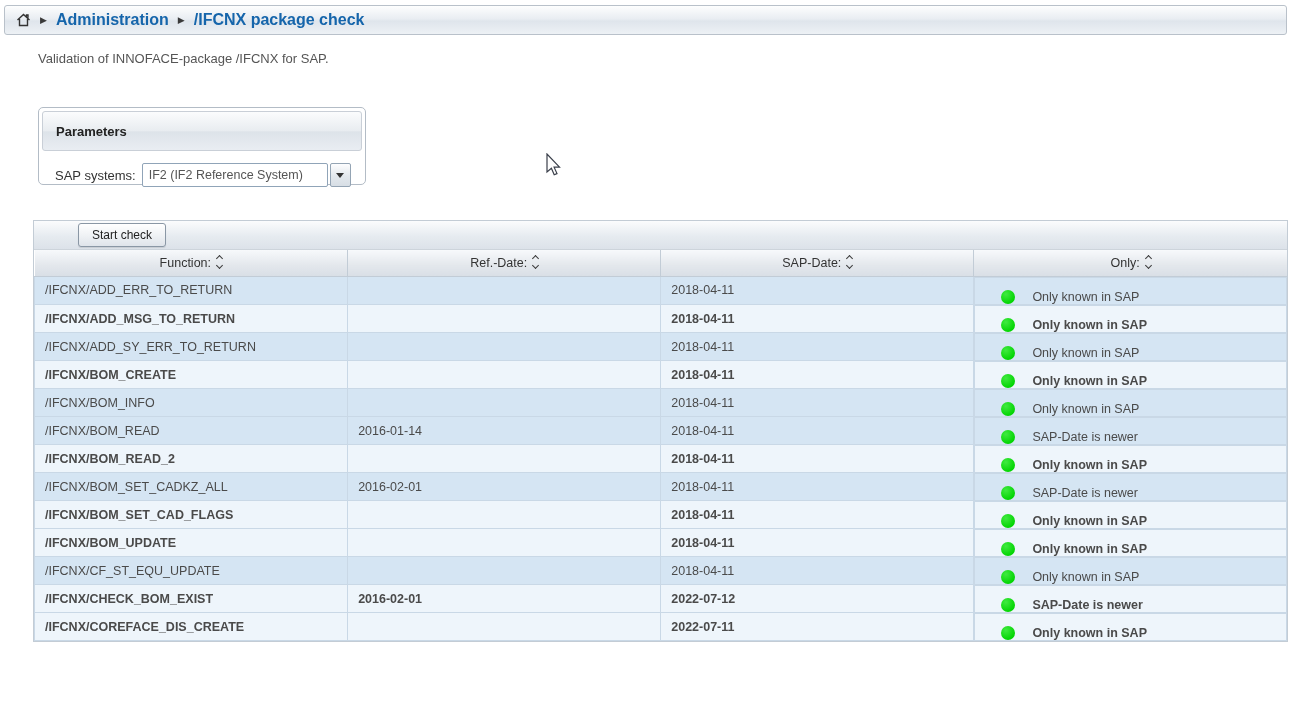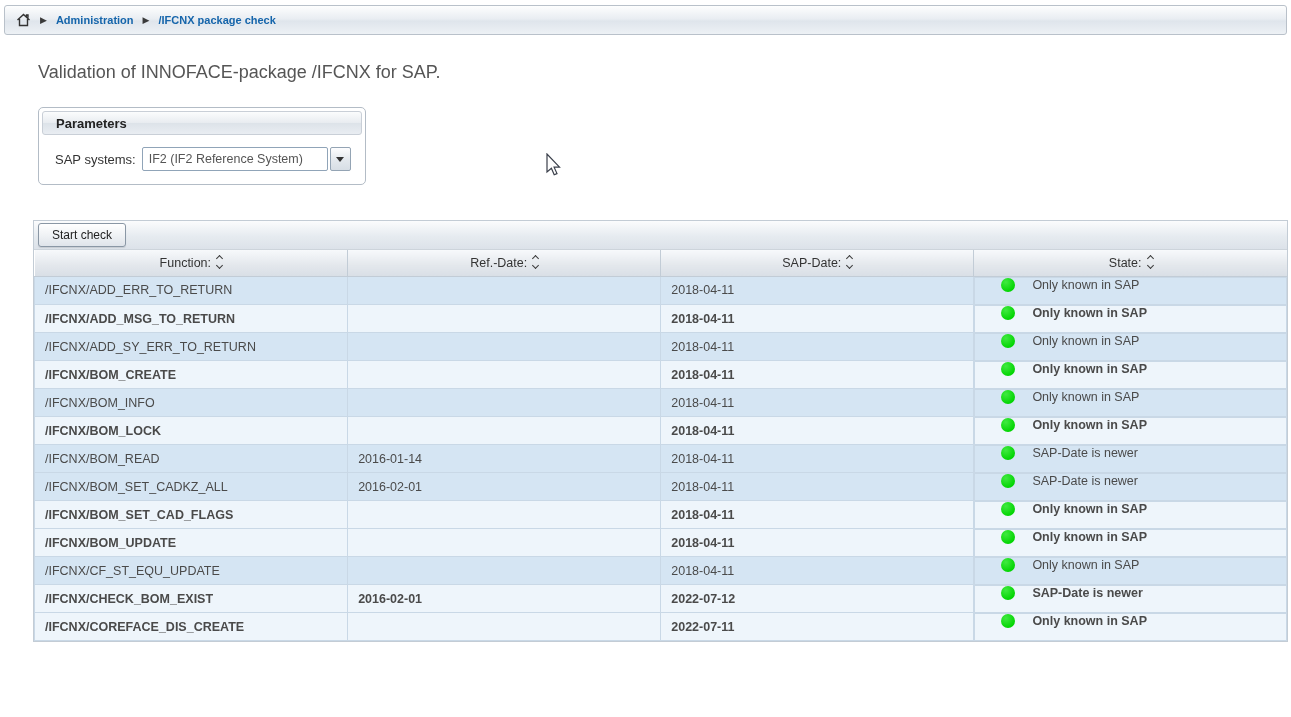--- a/index.html
+++ b/index.html
@@ -14,34 +14,34 @@
   
   .breadcrumb {
     position:absolute; left:4px; top:5px; width:1283px; height:30px;
     border:1px solid #b9c1ca; border-radius:3px;
     background:linear-gradient(#fdfefe, #e9edf2 46%, #dfe5ec 54%, #edf1f5);
     display:flex; align-items:center; padding:0 11px; gap:9px;
   }
   .home-icon { display:flex; align-items:center; }
   .crumb-sep { font-size:9px; color:#3a3a3a; line-height:1; }
   .crumb {
-    color:var(--link-color,#1565ab); font-weight:bold; font-size:11px;
+    color:var(--link-color,#1565ab); font-weight:bold; font-size:16px;
     text-decoration:none; cursor:pointer;
   }
 
   
-  .intro { position:absolute; left:38px; top:62px; font-size:18px; color:#555; }
+  .intro { position:absolute; left:38px; top:51px; font-size:13px; color:#555; }
 
   
   .params {
     position:absolute; left:38px; top:107px; width:328px; height:78px;
     border:1px solid #b3bcc6; border-radius:5px; background:#fff;
   }
   .params-header {
-    margin:3px; height:24px; border:1px solid #c9cfd7; border-radius:3px;
+    margin:3px; height:40px; border:1px solid #c9cfd7; border-radius:3px;
     background:linear-gradient(#fbfcfd, #e8ecf0 50%, #dde3e9 52%, #e9edf2);
     display:flex; align-items:center; padding:0 13px;
     font-weight:bold; font-size:13px; color:#222;
   }
   .params-body {
     display:flex; align-items:center; padding:9px 0 0 16px;
     font-size:13px; color:#333;
   }
   .combo { display:flex; margin-left:6px; }
   .combo-input {
@@ -67,21 +67,21 @@
   }
   .toolbar {
     height:29px; background:linear-gradient(#fbfcfd, #e6ebf0 55%, #dce2e9);
     border-bottom:1px solid #cdd4db;
     display:flex; align-items:center; padding-left:4px;
   }
   .btn-start {
     font-family:"Liberation Sans",sans-serif; font-size:12px; color:#222;
     padding:4px 13px; border:1px solid #8a97a5; border-radius:3px;
     background:linear-gradient(#ffffff, #eef1f4 55%, #dfe4ea);
-    box-shadow:0 1px 1px rgba(0,0,0,.10); cursor:pointer;
+    box-shadow:0 1px 1px rgba(0,0,0,.10); cursor:pointer;margin-left:40px;
   }
 
   table { width:100%; border-collapse:collapse; table-layout:fixed; }
   thead th {
     height:26px; font-weight:normal; font-size:12.5px; color:#333;
     text-align:center; background:linear-gradient(#f7f9fb, #e3e7ec 60%, #d9dfe6);
     border-left:1px solid #c2ccd6; border-bottom:1px solid #c2ccd6;
   }
   thead th:first-child { border-left:none; }
   .th-inner { display:inline-flex; align-items:flex-start; gap:6px; cursor:pointer; }
@@ -90,21 +90,21 @@
   .chev.up { transform:rotate(-45deg); margin-bottom:1px; }
   .chev.down { transform:rotate(135deg); margin-top:1px; }
 
   tbody td {
     height:28px; font-size:12.5px; color:#4a4a4a;
     border:1px solid #c9d8e6; padding:0 10px;
     overflow:hidden; white-space:nowrap;
   }
   tbody tr.odd  { background:var(--row-odd,#d5e5f3); }
   tbody tr.even { background:var(--row-even,#eef5fb);font-weight:bold; }
-  td.state-cell { display:flex; align-items:flex-start; gap:17px; border-top:none; height:28px; }
+  td.state-cell { display:flex; align-items:flex-end; gap:17px; border-top:none; height:28px; }
   tbody tr td.state-cell { border:1px solid #c9d8e6; }
   .dot {
     width:14px; height:14px; border-radius:50%; margin-left:16px; flex:0 0 auto;
     background:radial-gradient(circle at 35% 30%, #40ea40, var(--dot-color,#00d400) 75%);
   }
 
   
   .cursor { position:absolute; left:545px; top:153px; pointer-events:none; }
 </style>
 </head>
@@ -166,21 +166,21 @@
           <span class="th-inner">
             <span>SAP-Date:</span>
             <span class="sort-icon">
                 <span class="chev up"></span>
                 <span class="chev down"></span>
               </span>
           </span>
         </th>
         <th>
           <span class="th-inner">
-            <span>State:</span>
+            <span>Only:</span>
             <span class="sort-icon">
                 <span class="chev up"></span>
                 <span class="chev down"></span>
               </span>
           </span>
         </th>
       </tr>
     </thead>
     <tbody>
   <tr class="odd">
@@ -226,40 +226,40 @@
   <tr class="odd">
     <td>/IFCNX/BOM_INFO</td>
     <td></td>
     <td>2018-04-11</td>
     <td class="state-cell">
       <span class="dot"></span>
       <span>Only known in SAP</span>
     </td>
   </tr>
 
-  <tr class="even">
-    <td>/IFCNX/BOM_LOCK</td>
-    <td></td>
-    <td>2018-04-11</td>
-    <td class="state-cell">
-      <span class="dot"></span>
-      <span>Only known in SAP</span>
-    </td>
-  </tr>
 
   <tr class="odd">
     <td>/IFCNX/BOM_READ</td>
     <td>2016-01-14</td>
     <td>2018-04-11</td>
     <td class="state-cell">
       <span class="dot"></span>
       <span>SAP-Date is newer</span>
     </td>
   </tr>
 
+  <tr class="even">
+    <td>/IFCNX/BOM_READ_2</td>
+    <td></td>
+    <td>2018-04-11</td>
+    <td class="state-cell">
+      <span class="dot"></span>
+      <span>Only known in SAP</span>
+    </td>
+  </tr>
 
   <tr class="odd">
     <td>/IFCNX/BOM_SET_CADKZ_ALL</td>
     <td>2016-02-01</td>
     <td>2018-04-11</td>
     <td class="state-cell">
       <span class="dot"></span>
       <span>SAP-Date is newer</span>
     </td>
   </tr>

